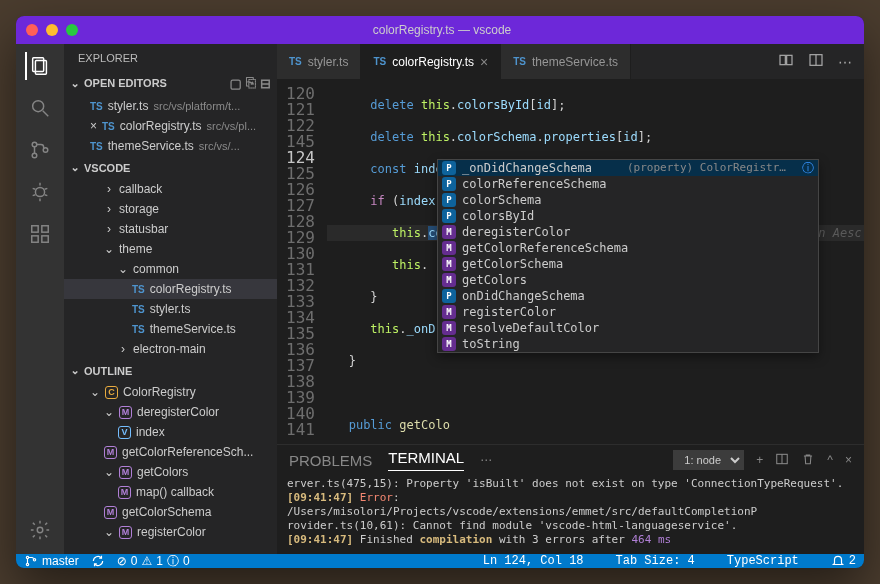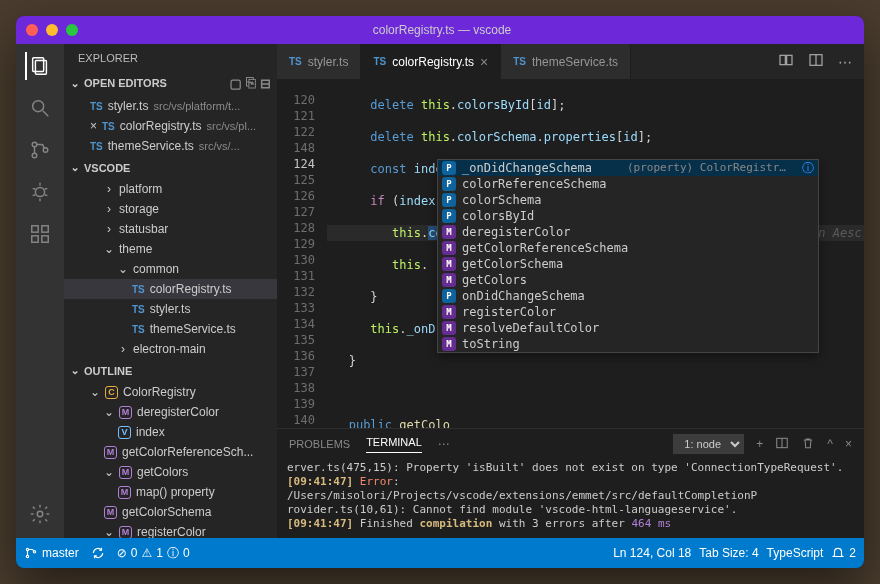--- a/index.html
+++ b/index.html
@@ -76,21 +76,21 @@
     border-right: 1px solid #1e1e1e; font-size: 12px;
   }
   .tab.active { background: #1e1e1e; color: #fff; }
   .tab .ts { color: #4e94ce; font-size: 10px; font-weight: 600;}
   .tab .close { color: #888; font-size: 14px;}
   .tabs .right { margin-left: auto; display: flex; align-items: center; gap: 14px; padding: 0 12px; color: #aaa; }
   .tabs .right svg { width:16px; height:16px; }
   .editor-body { flex: 1; display: flex; overflow: hidden; position: relative;}
   .gutter {
     width: 50px; background: #1e1e1e; color: #6e6e6e; font-family: Menlo,Consolas,monospace;
-    font-size: 12px; text-align: right; padding-right: 12px; line-height: 16px; padding-top: 13px;
+    font-size: 16px; text-align: right; padding-right: 12px; line-height: 16px; padding-top: 7px;
   }
   .gutter .cur { color: #c6c6c6; }
   .code {
     flex: 1; font-family: Menlo,Consolas,monospace; font-size: 12px; line-height: 16px;
     padding-top: 2px; color: #d4d4d4; position: relative; white-space: pre;
   }
   .code-line { height: 16px; }
   .code-line.hl { background: #2a2a2a; }
   .kw { color: #c586c0; } .kw2 { color: #569cd6; }
   .id { color: #9cdcfe; } .fn { color: #dcdcaa; }
@@ -105,33 +105,33 @@
   .suggest-row { height: 16px; display: flex; align-items: center; gap: 6px; padding: 0 4px; }
   .suggest-row.sel { background: #062f4a; }
   .sicon { width: 14px; height: 14px; border-radius: 3px; display:inline-flex;align-items:center;justify-content:center;font-size:9px;font-weight:700;}
   .s-m { background:#652d90; color:#fff;} .s-p { background:#0e639c; color:#fff;}
   .suggest .name { color:#ccc; }
   .suggest .hint { margin-left:auto; color:#888; font-size:11px; white-space:nowrap; overflow:hidden; text-overflow: ellipsis; max-width:165px;}
   .info-i { color:#3794ff; margin-left:4px; font-style: normal;}
   
   .panel { height: 110px; background: #1e1e1e; border-top: 1px solid #2d2d2d; display:flex; flex-direction:column;}
   .panel-tabs { height: 30px; display: flex; align-items: center; gap: 16px; padding: 0 12px; color:#888;}
-  .panel-tabs .p-tab { cursor:pointer; font-size: 11px;}
+  .panel-tabs .p-tab { cursor:pointer; font-size: 15px;}
   .panel-tabs .p-tab.active { color:#fff; border-bottom:1px solid #fff; padding-bottom:4px;}
   .panel-tabs .right { margin-left:auto; display:flex; align-items:center; gap:12px;}
   .panel-tabs select { background:#3c3c3c;border:1px solid #3c3c3c;color:#ccc;font-size:11px;padding:2px 6px;}
   .terminal {
     flex:1; font-family: Menlo,Consolas,monospace; font-size: 11px; line-height: 14px;
     padding: 2px 10px; color: #ccc; overflow: hidden;
   }
   .terminal .err { color: #f48771; } .terminal .y { color:#d7ba7d;font-weight:bold;}
   
-  .status { height: 30px; background: #007acc; color: #fff; display:flex; align-items:center; padding: 0 8px; gap: 12px; font-size: 12px;}
+  .status { height: 14px; background: #007acc; color: #fff; display:flex; align-items:center; padding: 0 8px; gap: 12px; font-size: 12px;}
   .status .grp { display:flex; align-items:center; gap: 4px;}
-  .status .right { margin-left:auto; display:flex; gap:8px;}
+  .status .right { margin-left:auto; display:flex; gap:32px;font-family:Liberation Mono, monospace;}
   .status svg { width:14px; height:14px; }
 </style>
 </head>
 <body>
 
 <div class="window">
 
   <div class="titlebar">
     <div class="traffic">
       <div class="light red"></div>
@@ -223,21 +223,21 @@
         </div>
       </div>
 
       <div class="section-head">
         <span class="chev">⌄</span>
         <span>VSCODE</span>
       </div>
       <div class="tree">
         <div class="row indent2">
             <span class="folder-chev">›</span>
-            <span>platform</span>
+            <span>callback</span>
           </div>
         <div class="row indent2">
             <span class="folder-chev">›</span>
             <span>storage</span>
           </div>
         <div class="row indent2">
             <span class="folder-chev">›</span>
             <span>statusbar</span>
           </div>
         <div class="row indent2">
@@ -289,21 +289,21 @@
             <span class="sym sym-m">M</span>
             <span>getColorReferenceSch...</span>
           </div>
         <div class="row indent2">
             <span class="folder-chev">⌄</span>
             <span class="sym sym-m">M</span>
             <span>getColors</span>
           </div>
         <div class="row indent3">
             <span class="sym sym-m">M</span>
-            <span>map() property</span>
+            <span>map() callback</span>
           </div>
         <div class="row indent2">
             <span class="sym sym-m">M</span>
             <span>getColorSchema</span>
           </div>
         <div class="row indent2">
             <span class="folder-chev">⌄</span>
             <span class="sym sym-m">M</span>
             <span>registerColor</span>
           </div>
@@ -336,21 +336,21 @@
               </svg></span>
           <span style="font-size:14px">⋯</span>
         </div>
       </div>
 
       <div class="editor-body">
         <div class="gutter" id="gutter">
             <div>120</div>
             <div>121</div>
             <div>122</div>
-            <div>148</div>
+            <div>145</div>
             <div class="cur">124</div>
             <div>125</div>
             <div>126</div>
             <div>127</div>
             <div>128</div>
             <div>129</div>
             <div>130</div>
             <div>131</div>
             <div>132</div>
             <div>133</div>

